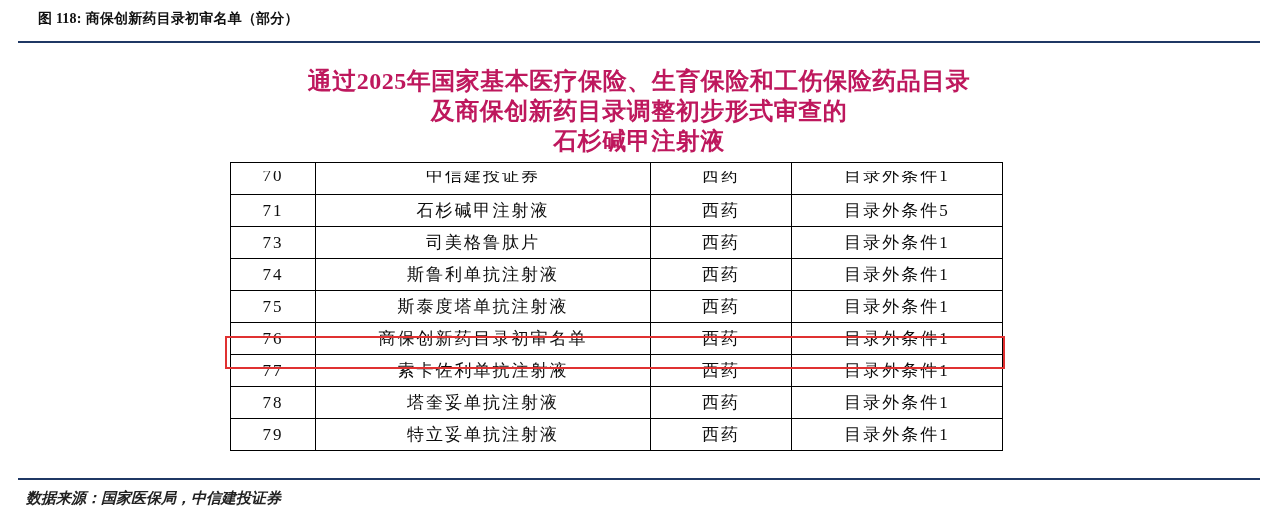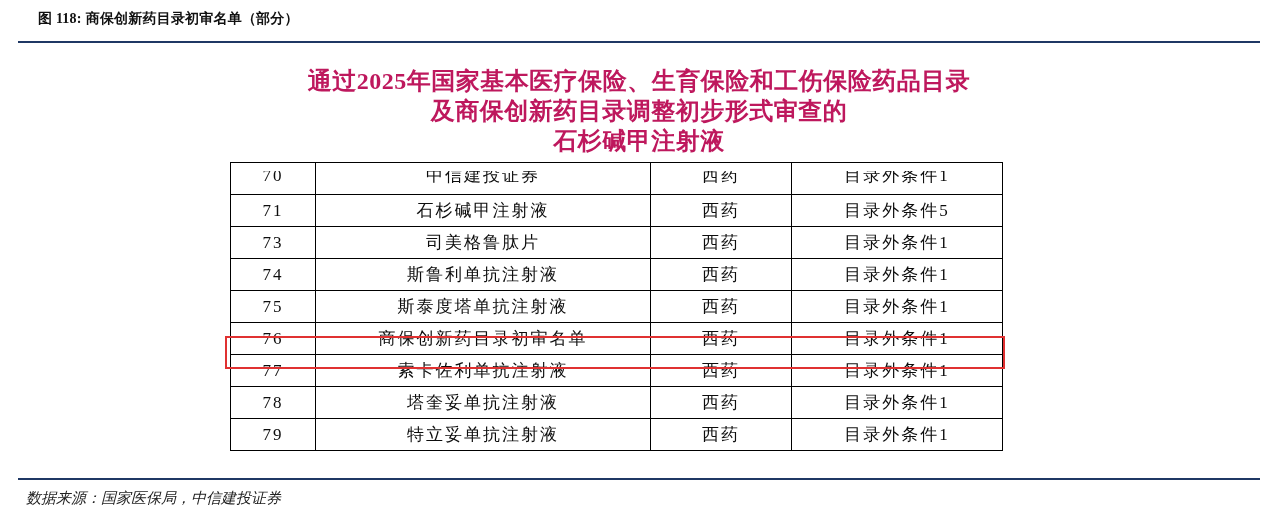--- a/index.html
+++ b/index.html
@@ -43,21 +43,21 @@
   .rule-top { top: 41px; }
   .rule-bottom { top: 478px; height: 2px; background: #1f3864; }
 
   
   .source {
     position: absolute;
     left: 26px;
     top: 489px;
     font-family: "Liberation Serif", serif;
     font-style: italic;
-    font-weight: normal;
+    font-weight: bold;
     font-size: 15px;
     color: #222222;
   }
 
   
   .scan {
     position: absolute;
     left: 18px;
     top: 46px;
     width: 1242px;

